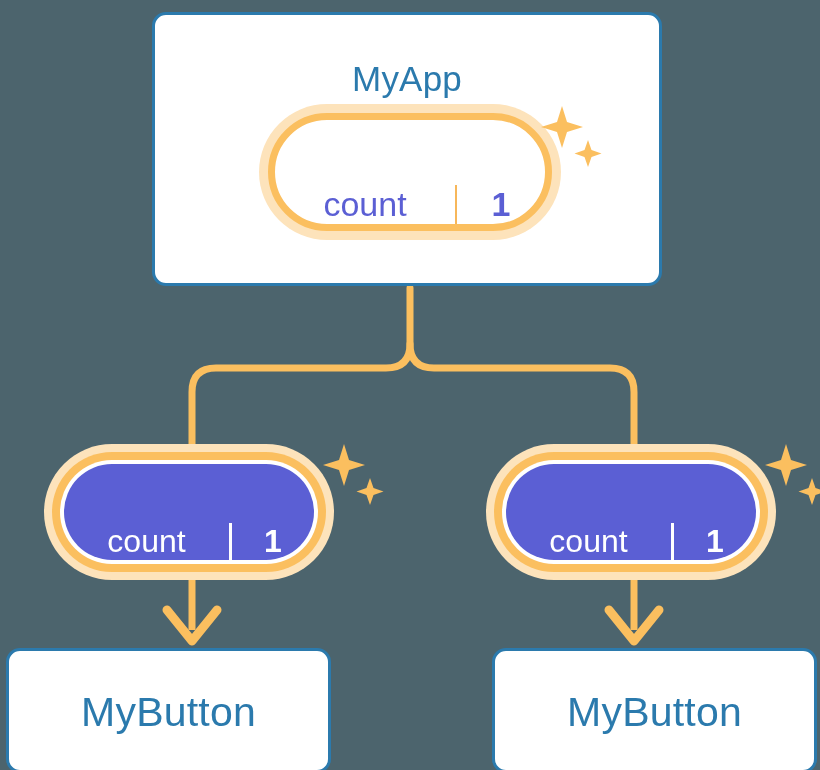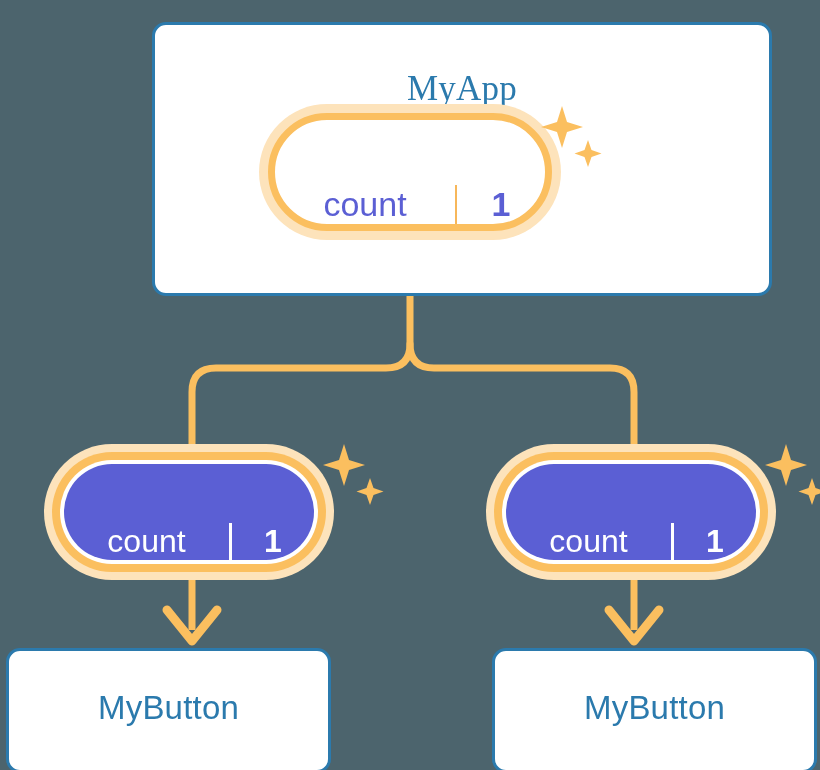--- a/index.html
+++ b/index.html
@@ -28,31 +28,31 @@
   }
   .card-title {
     color: #2b7aad;
     font-size: 35px;
     font-weight: 400;
     letter-spacing: .2px;
     text-align: center;
     white-space: nowrap;
   }
   #card-myapp {
-    left: 152px; top: 22px; width: 620px; height: 274px; font-family: Liberation Serif, serif;
+    left: 152px; top: 12px; width: 510px; height: 274px;
   }
   #card-myapp .card-title {
     position: absolute; left: 0; right: 0; top: 44px;
   }
   .card-button {
     width: 325px; height: 125px;
   }
   .card-button .card-title {
     position: absolute; left: 0; right: 0; top: 38px;
-    font-size: 33px;
+    font-size: 41px;
   }
   #card-btn-left  { left: 6px;   top: 648px; }
   #card-btn-right { left: 492px; top: 648px; }
 
   
   .pill {
     position: absolute;
     box-sizing: border-box;
     display: flex;
     align-items: flex-end;

